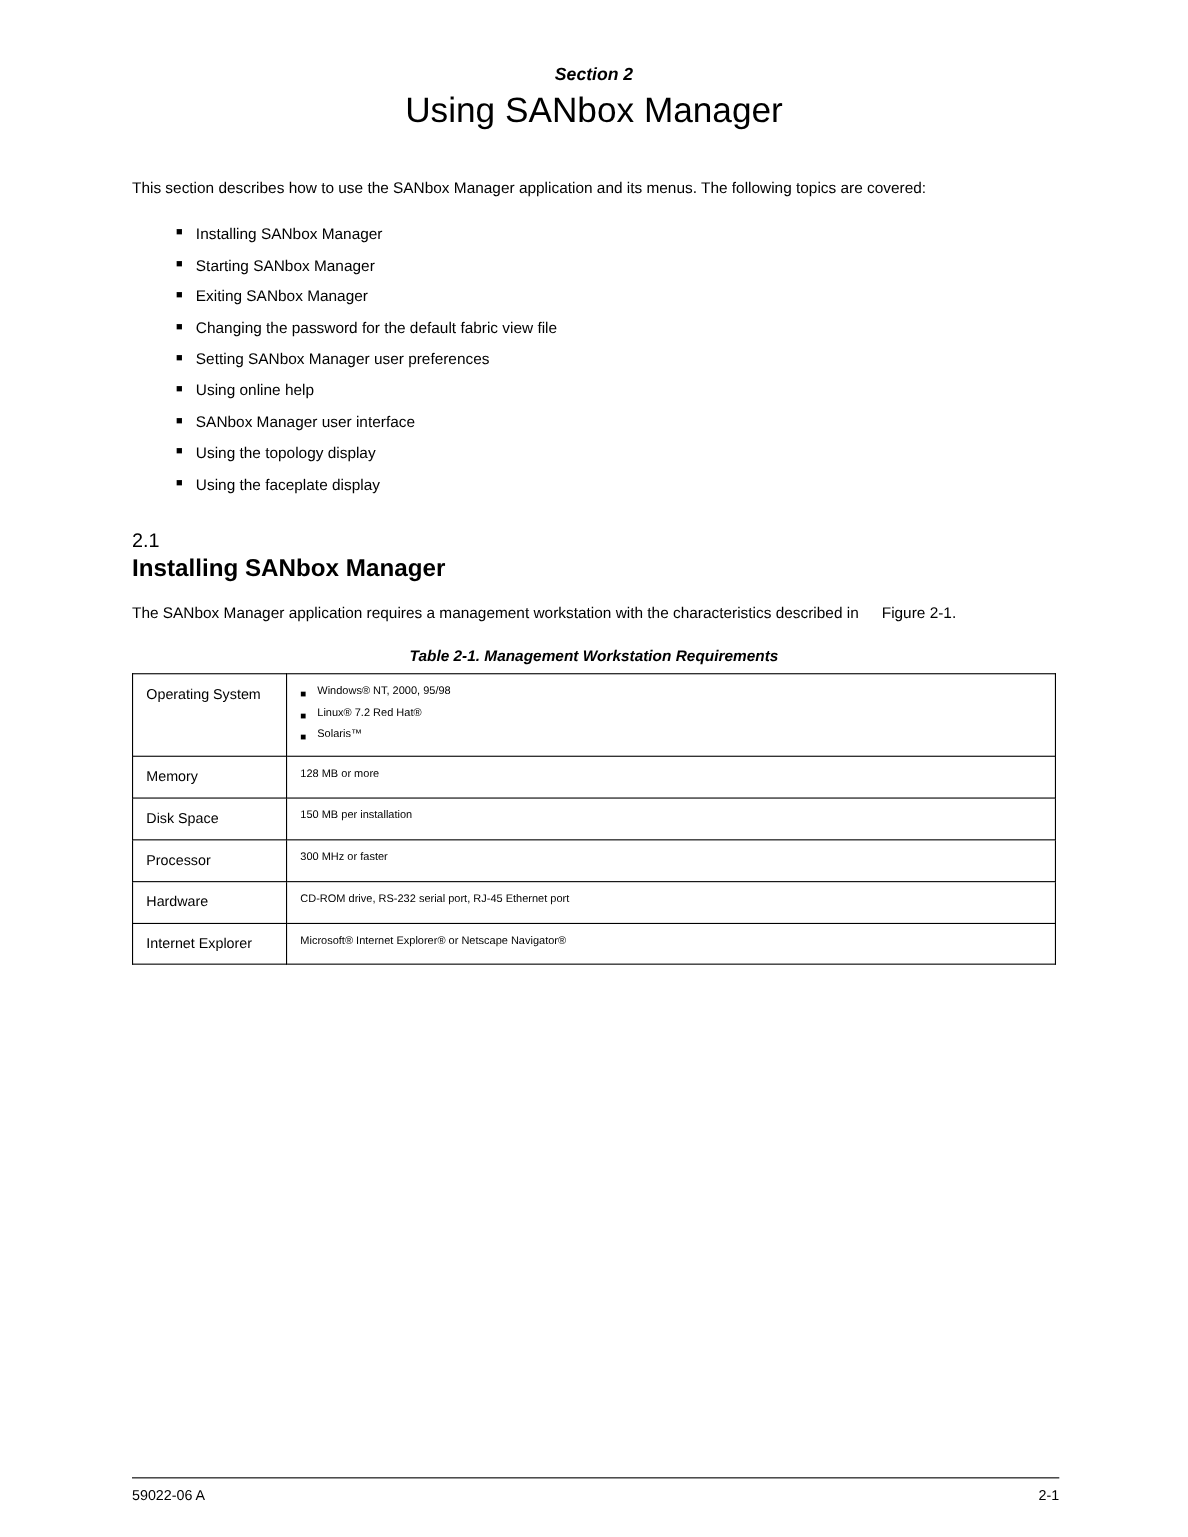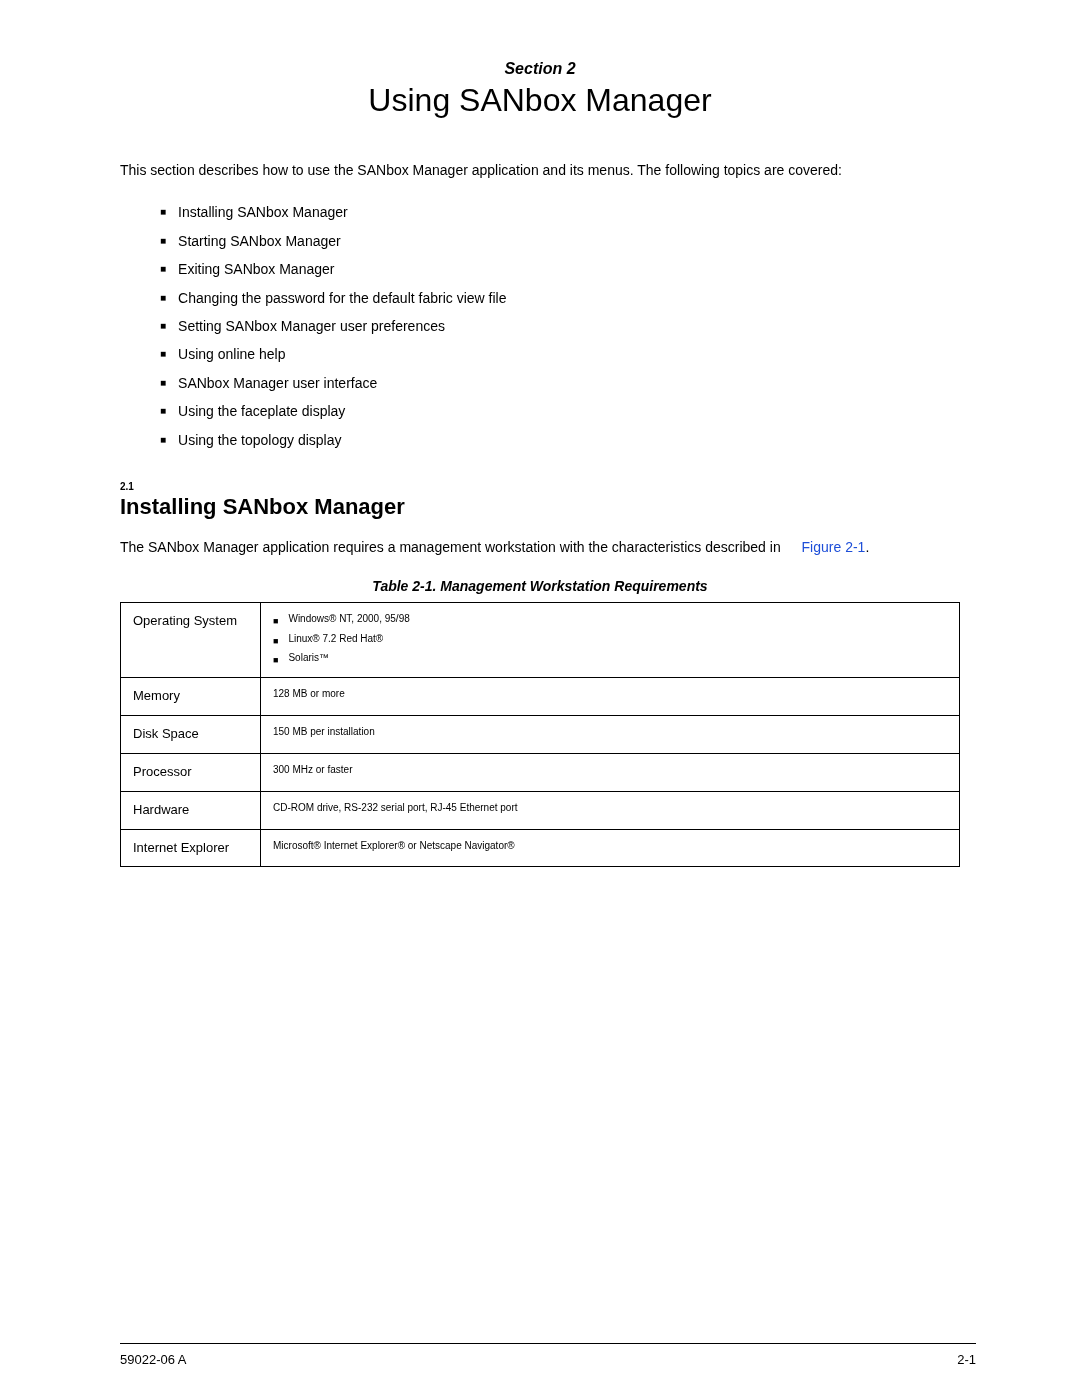--- a/index.html
+++ b/index.html
@@ -67,39 +67,39 @@
 
     .bullet-list li::before {
       content: "■";
       font-size: 10px;
       margin-right: 12px;
       margin-top: 3px;
       flex-shrink: 0;
     }
 
     .section-number {
-      font-size: 10px;
-      font-weight: bold;
+      font-size: 18px;
+      font-weight: normal;
       margin-bottom: 2px;
     }
 
     .section-heading {
       font-size: 22px;
       font-weight: bold;
       margin-bottom: 16px;
       border-bottom: none;
     }
 
     .body-text {
       line-height: 1.6;
       margin-bottom: 20px;
     }
 
     .link-text {
-      color: #1d4ed8;
+      color: #000000;
       padding-left: 17px;
     }
 
     .table-title {
       text-align: center;
       font-weight: bold;
       font-style: italic;
       margin-bottom: 8px;
       font-size: 14px;
     }
@@ -141,21 +141,21 @@
       font-size: 9px;
       margin-right: 10px;
       margin-top: 3px;
       flex-shrink: 0;
     }
 
     .page-footer {
       position: absolute;
       bottom: 30px;
       left: 120px;
-      right: 104px;
+      right: 117px;
       display: flex;
       justify-content: space-between;
       align-items: center;
       border-top: 1px solid #000000;
       padding-top: 8px;
       gap: 30px;
     }
 
     .footer-left {
       font-size: 13px;
@@ -186,22 +186,22 @@
     <p class="intro-text">This section describes how to use the SANbox Manager application and its menus. The following topics are covered:</p>
 
     <ul class="bullet-list">
     <li>Installing SANbox Manager</li>
         <li>Starting SANbox Manager</li>
         <li>Exiting SANbox Manager</li>
         <li>Changing the password for the default fabric view file</li>
         <li>Setting SANbox Manager user preferences</li>
         <li>Using online help</li>
         <li>SANbox Manager user interface</li>
+        <li>Using the topology display</li>
         <li>Using the faceplate display</li>
-        <li>Using the topology display</li>
       </ul>
 
     <div class="section-number">2.1</div>
     <div class="section-heading">Installing SANbox Manager</div>
 
     <p class="body-text">
       <span>The SANbox Manager application requires a management workstation with the characteristics described in </span><a class="link-text">Figure 2-1</a><span>.</span>
     </p>
 
     <div class="table-title">Table 2-1. Management Workstation Requirements</div>

